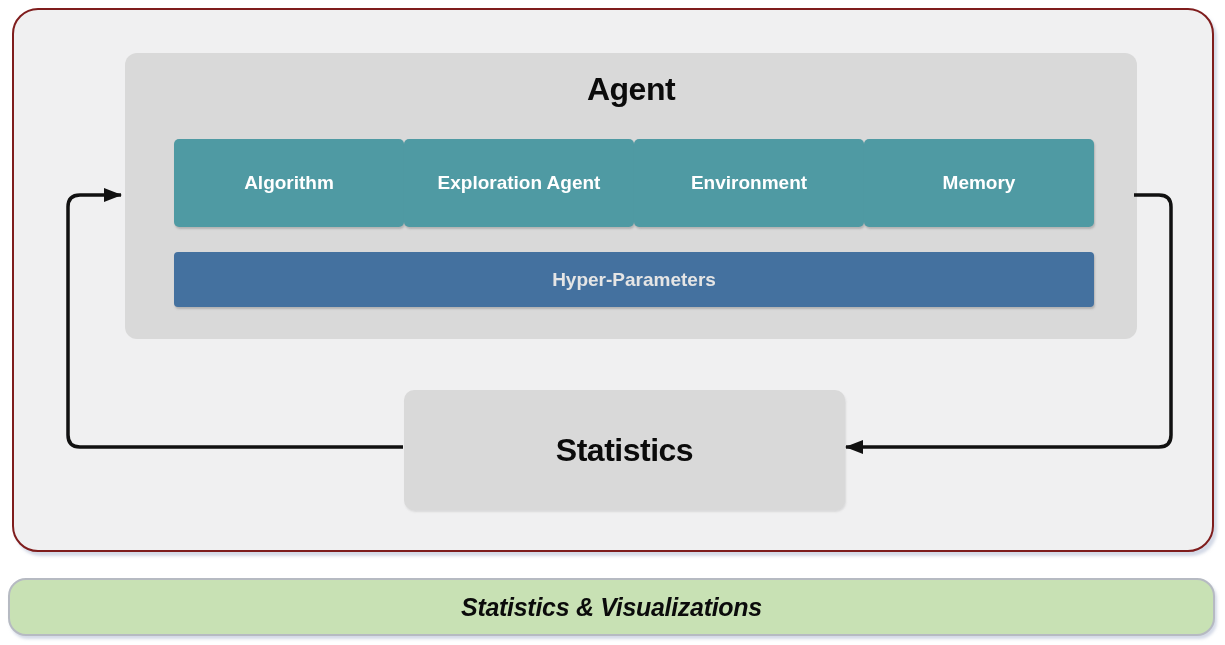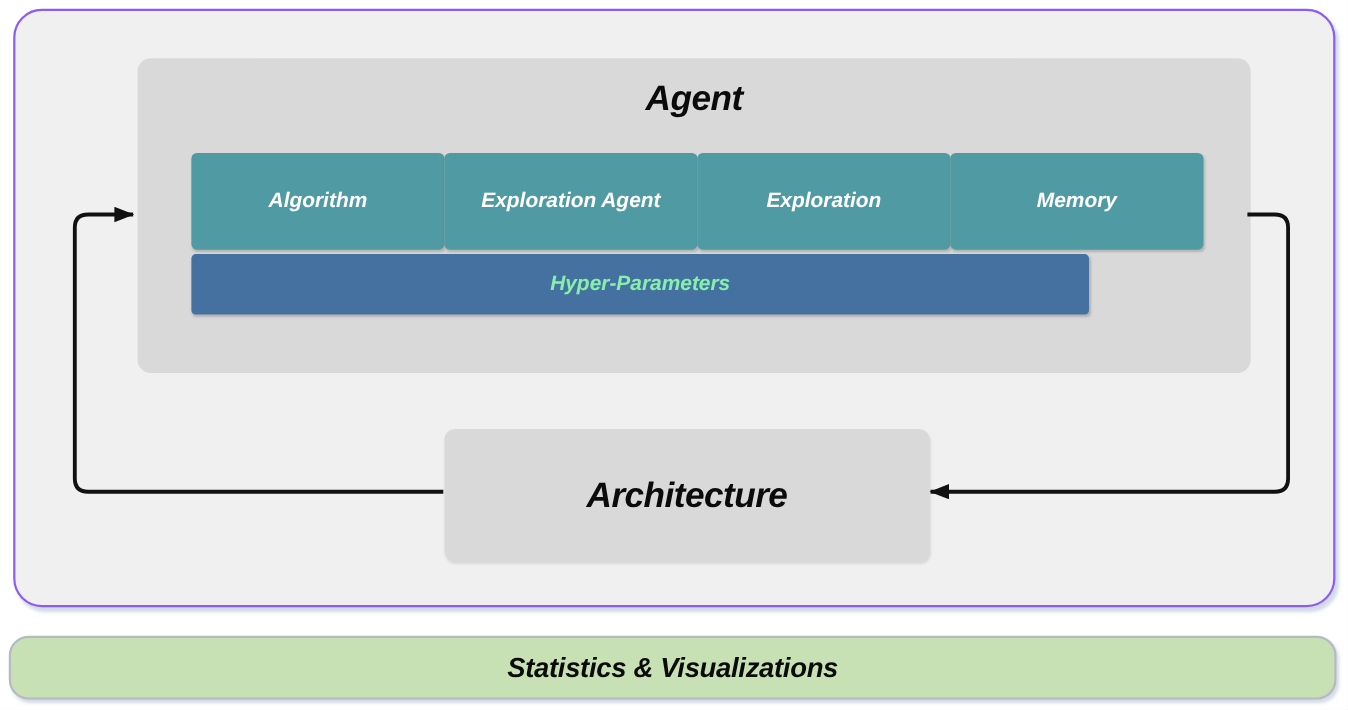--- a/index.html
+++ b/index.html
@@ -12,24 +12,23 @@
     background: #ffffff;
     overflow: hidden;
   }
 
   
   .outer-panel {
     position: absolute;
     left: 12px; top: 8px;
     width: 1198px; height: 540px;
     background: #f0f0f1;
-    border: 2px solid #8b5cf6;
+    border: 2px solid #7f1d1d;
     border-radius: 26px;
     box-shadow: 3px 4px 3px rgba(170,182,208,0.5);
-    font-style: italic;
   }
 
   
   .agent-panel {
     position: absolute;
     left: 111px; top: 43px;
     width: 1012px; height: 286px;
     background: #d9d9d9;
     border-radius: 12px;
   }
@@ -59,28 +58,28 @@
     align-items: center;
     justify-content: center;
     color: #ffffff;
     font-size: 19px;
     font-weight: bold;
     box-shadow: 1px 2px 2px rgba(110,110,110,0.35);
   }
 
   .hyper-bar {
     position: absolute;
-    left: 49px; top: 178px;
-    width: 816px; height: 55px;
+    left: 49px; top: 199px;
+    width: 920px; height: 55px;
     background: #44719f;
     border-radius: 4px;
     display: flex;
     align-items: center;
     justify-content: center;
-    color: #86efac;
+    color: #e5e5e5;
     font-size: 19px;
     font-weight: bold;
     box-shadow: 1px 2px 2px rgba(110,110,110,0.35);
   }
 
   .env-panel {
     position: absolute;
     left: 390px; top: 380px;
     width: 441px; height: 120px;
     background: #d9d9d9;
@@ -126,29 +125,29 @@
 <div class="canvas">
 
   <div class="outer-panel">
 
     <div class="agent-panel">
       <div class="agent-title">Agent</div>
 
       <div class="module-row">
         <div class="module">Algorithm</div>
         <div class="module">Exploration Agent</div>
-        <div class="module">Exploration</div>
+        <div class="module">Environment</div>
         <div class="module">Memory</div>
       </div>
 
       <div class="hyper-bar">Hyper-Parameters</div>
     </div>
 
     <div class="env-panel">
-      <span>Architecture</span>
+      <span>Statistics</span>
     </div>
 
   </div>
 
   <svg class="arrows-layer" viewBox="0 0 1225 645" xmlns="http://www.w3.org/2000/svg">
     <defs>
       <marker id="arrowhead" markerUnits="userSpaceOnUse" markerWidth="20" markerHeight="16" refX="17" refY="7" orient="auto">
         <path d="M0,0 L18,7 L0,14 Z" fill="#111111"></path>
       </marker>
     </defs>

